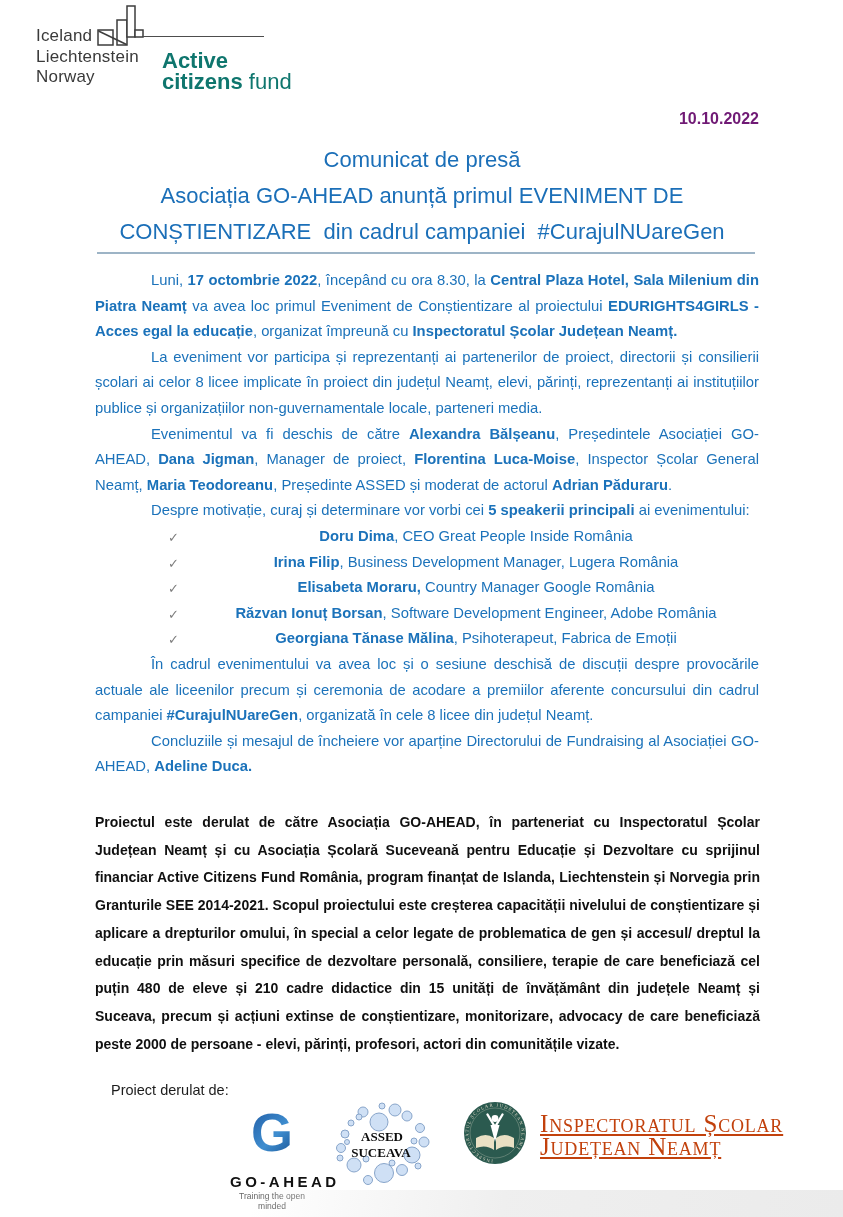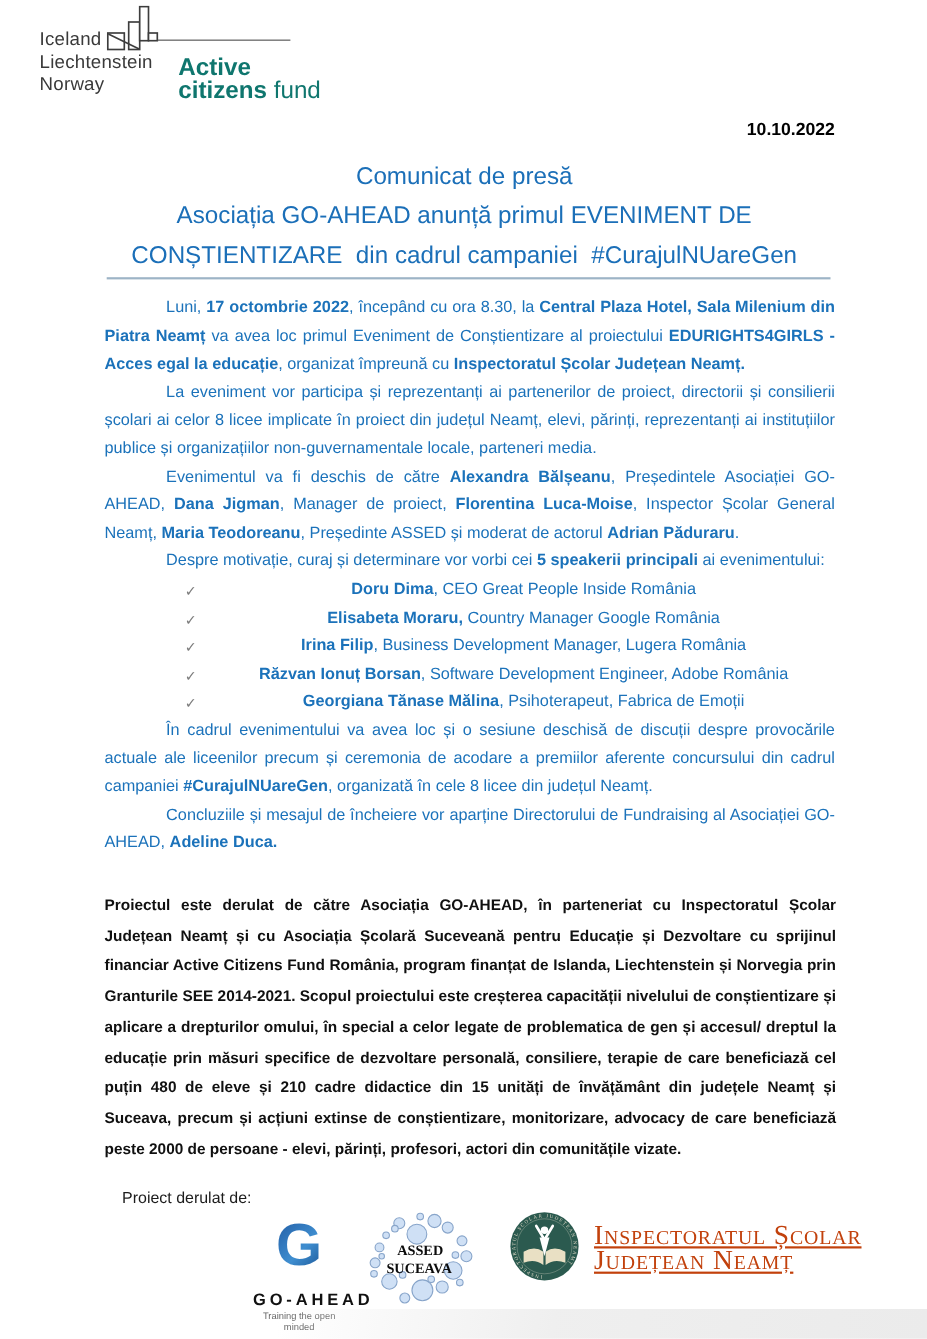--- a/index.html
+++ b/index.html
@@ -10,21 +10,21 @@
   }
   .b { font-weight:bold; }
 
   
   .acf-countries { position:absolute; left:36px; top:26px; font-size:17px; line-height:20.5px; color:#3a3a3a; letter-spacing:0.2px; }
   .acf-icon { position:absolute; left:95px; top:5px; }
   .acf-rule { position:absolute; left:143px; top:36px; width:121px; height:1.2px; background:#4d4d4d; }
   .acf-fund { position:absolute; left:162px; top:51px; font-size:22px; line-height:20.5px; color:#0f766e; }
 
   
-  .date { position:absolute; top:110px; right:84px; font-size:16px; font-weight:bold; color:#000000; }
+  .date { position:absolute; top:110px; right:84px; font-size:16px; font-weight:bold; color:#701a75; }
 
   
   .title { position:absolute; left:90px; top:142px; width:664px; text-align:center; color:#1b6fb8; font-weight:normal; font-size:22px; }
   .title div { line-height:36px; white-space:pre-wrap; }
   .rule { position:absolute; left:97px; top:252px; width:658px; height:1.5px; background:#9db4c6; }
 
   
   .content { position:absolute; left:95px; top:268px; width:664px; color:#1b72ba; font-size:14.8px; text-align:justify; }
   .content p { margin:0; line-height:25.6px; text-indent:56px; }
   ul.speakers { list-style:none; margin:0; padding:0; }
@@ -93,22 +93,22 @@
 </div>
 <div class="rule"></div>
 
 <div class="content">
   <p><span>Luni, </span><span class="b">17 octombrie 2022</span><span>, începând cu ora 8.30, la </span><span class="b">Central Plaza Hotel, Sala Milenium din Piatra Neamț</span><span> va avea loc primul Eveniment de Conștientizare al proiectului </span><span class="b">EDURIGHTS4GIRLS - Acces egal la educație</span><span>, organizat împreună cu </span><span class="b">Inspectoratul Școlar Județean Neamț.</span></p>
   <p><span>La eveniment vor participa și reprezentanți ai partenerilor de proiect, directorii și consilierii școlari ai celor 8 licee implicate în proiect din județul Neamț, elevi, părinți, reprezentanți ai instituțiilor publice și organizațiilor non-guvernamentale locale, parteneri media.</span></p>
   <p><span>Evenimentul va fi deschis de către </span><span class="b">Alexandra Bălșeanu</span><span>, Președintele Asociației GO-AHEAD, </span><span class="b">Dana Jigman</span><span>, Manager de proiect, </span><span class="b">Florentina Luca-Moise</span><span>, Inspector Școlar General Neamț, </span><span class="b">Maria Teodoreanu</span><span>, Președinte ASSED și moderat de actorul </span><span class="b">Adrian Păduraru</span><span>.</span></p>
   <p><span>Despre motivație, curaj și determinare vor vorbi cei </span><span class="b">5 speakerii principali</span><span> ai evenimentului:</span></p>
   <ul class="speakers">
     <li><span class="b">Doru Dima</span><span>, CEO Great People Inside România</span></li>
+    <li><span class="b">Irina Filip</span><span>, Business Development Manager, Lugera România</span></li>
     <li><span class="b">Elisabeta Moraru,</span><span> Country Manager Google România</span></li>
-    <li><span class="b">Irina Filip</span><span>, Business Development Manager, Lugera România</span></li>
     <li><span class="b">Răzvan Ionuț Borsan</span><span>, Software Development Engineer, Adobe România</span></li>
     <li><span class="b">Georgiana Tănase Mălina</span><span>, Psihoterapeut, Fabrica de Emoții</span></li>
   </ul>
   <p><span>În cadrul evenimentului va avea loc și o sesiune deschisă de discuții despre provocările actuale ale liceenilor precum și ceremonia de acodare a premiilor aferente concursului din cadrul campaniei </span><span class="b">#CurajulNUareGen</span><span>, organizată în cele 8 licee din județul Neamț.</span></p>
   <p><span>Concluziile și mesajul de încheiere vor aparține Directorului de Fundraising al Asociației GO-AHEAD, </span><span class="b">Adeline Duca.</span></p>
 </div>
 
 <p class="about">Proiectul este derulat de către Asociația GO-AHEAD, în parteneriat cu Inspectoratul Școlar Județean Neamț și cu Asociația Școlară Suceveană pentru Educație și Dezvoltare cu sprijinul financiar Active Citizens Fund România, program finanțat de Islanda, Liechtenstein și Norvegia prin Granturile SEE 2014-2021. Scopul proiectului este creșterea capacității nivelului de conștientizare și aplicare a drepturilor omului, în special a celor legate de problematica de gen și accesul/ dreptul la educație prin măsuri specifice de dezvoltare personală, consiliere, terapie de care beneficiază cel puțin 480 de eleve și 210 cadre didactice din 15 unități de învățământ din județele Neamț și Suceava, precum și acțiuni extinse de conștientizare, monitorizare, advocacy de care beneficiază peste 2000 de persoane - elevi, părinți, profesori, actori din comunitățile vizate.</p>
 
 <div class="footer-label">Proiect derulat de:</div>

